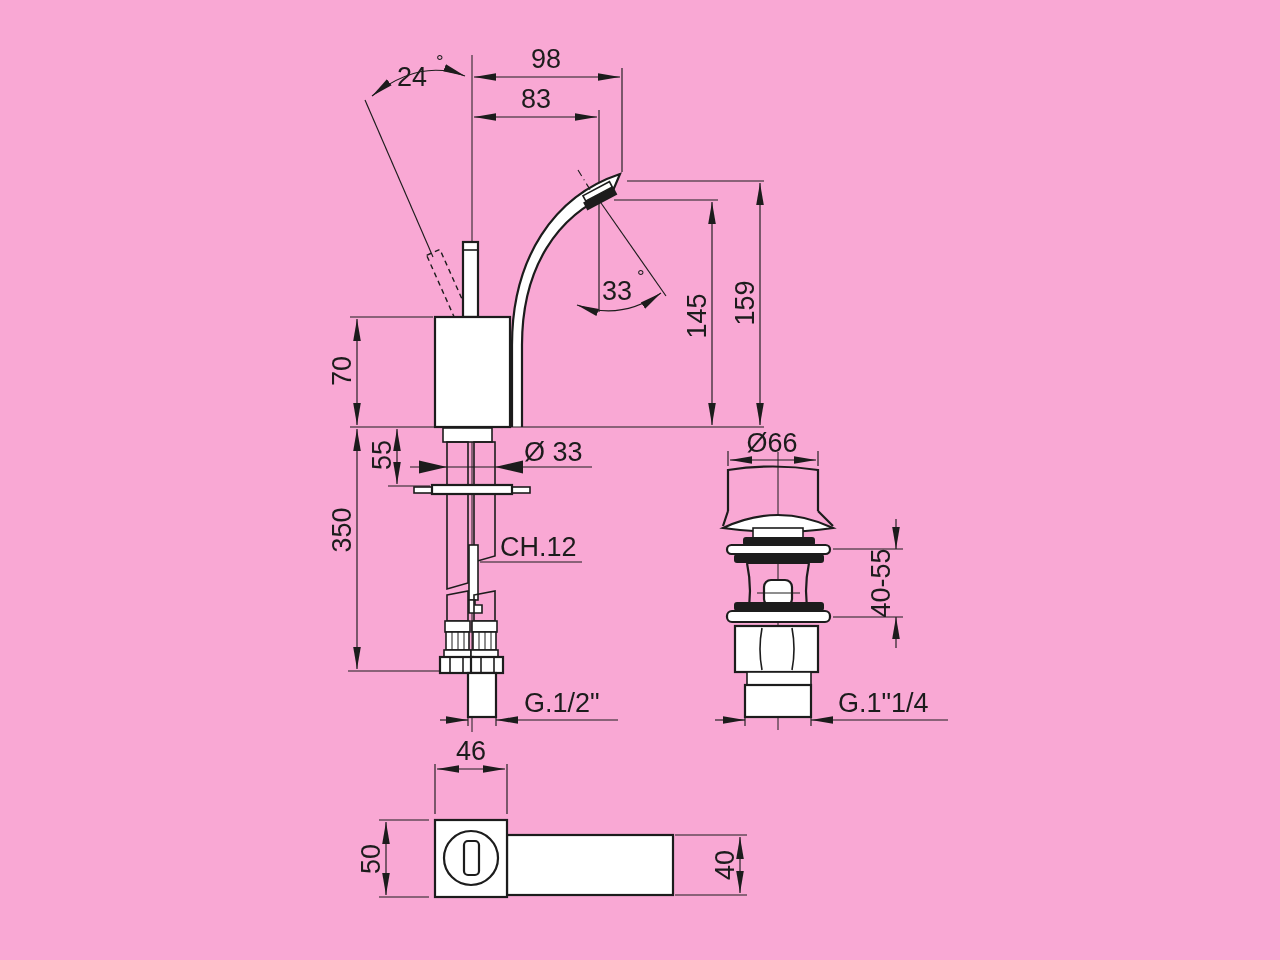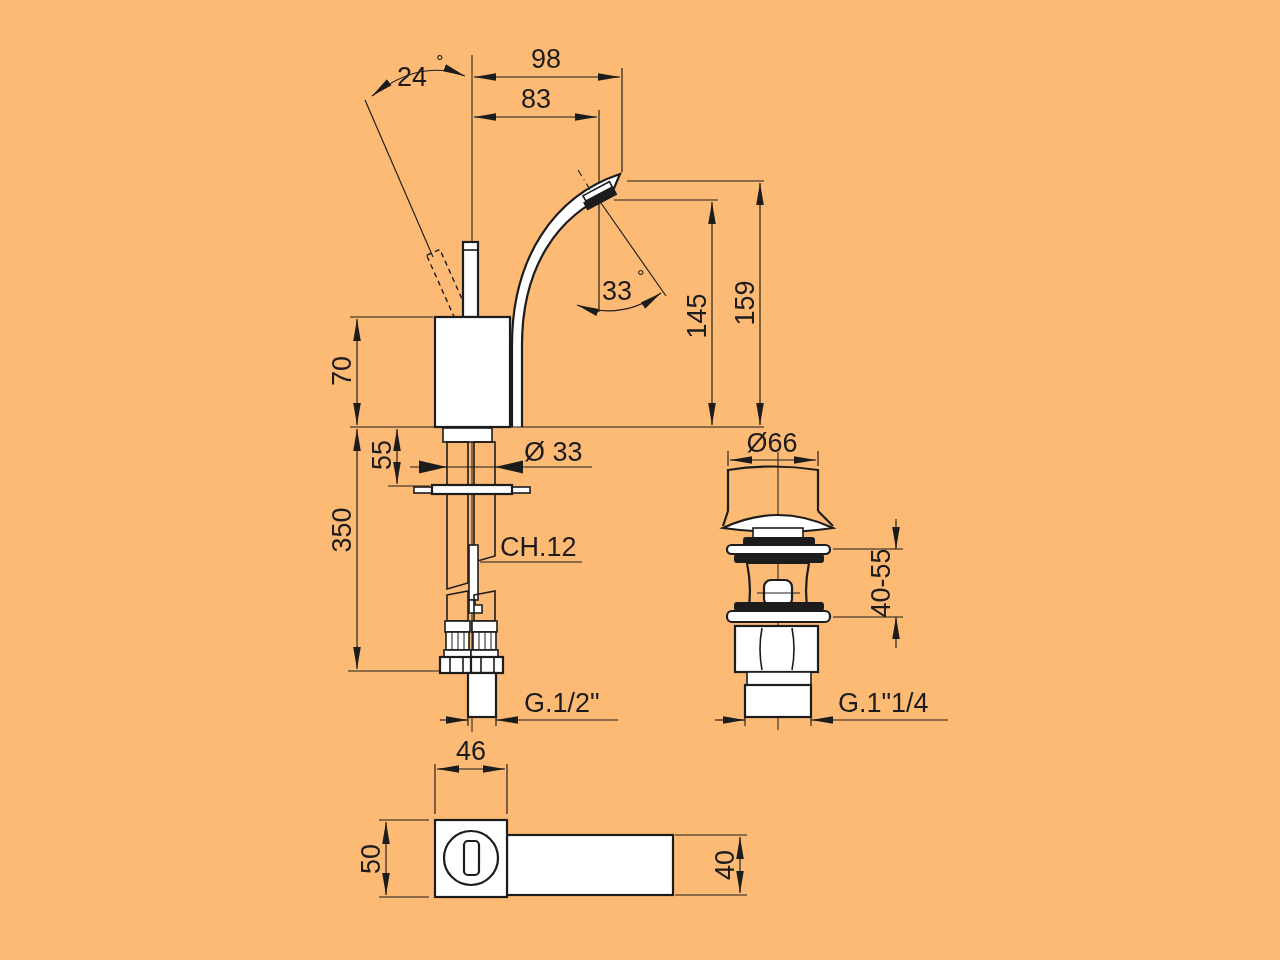--- a/index.html
+++ b/index.html
@@ -7,21 +7,21 @@
     padding: 0;
     background: #ffffff;
     width: 1280px;
     height: 960px;
     overflow: hidden;
   }
   .sheet {
     position: relative;
     width: 1280px;
     height: 960px;
-    background: #fdba74;
+    background: #f9a8d4;
   }
   svg { display: block; }
   text {
     font-family: "Liberation Sans", "DejaVu Sans", sans-serif;
     fill: #1c1c1c;
   }
   .dimtxt  { font-size: 27px; }
   .degtxt  { font-size: 19px; }
   .ln-main { stroke: #1c1c1c; stroke-width: 2.2; fill: none; }
   .ln-med  { stroke: #1c1c1c; stroke-width: 1.6; fill: none; }

